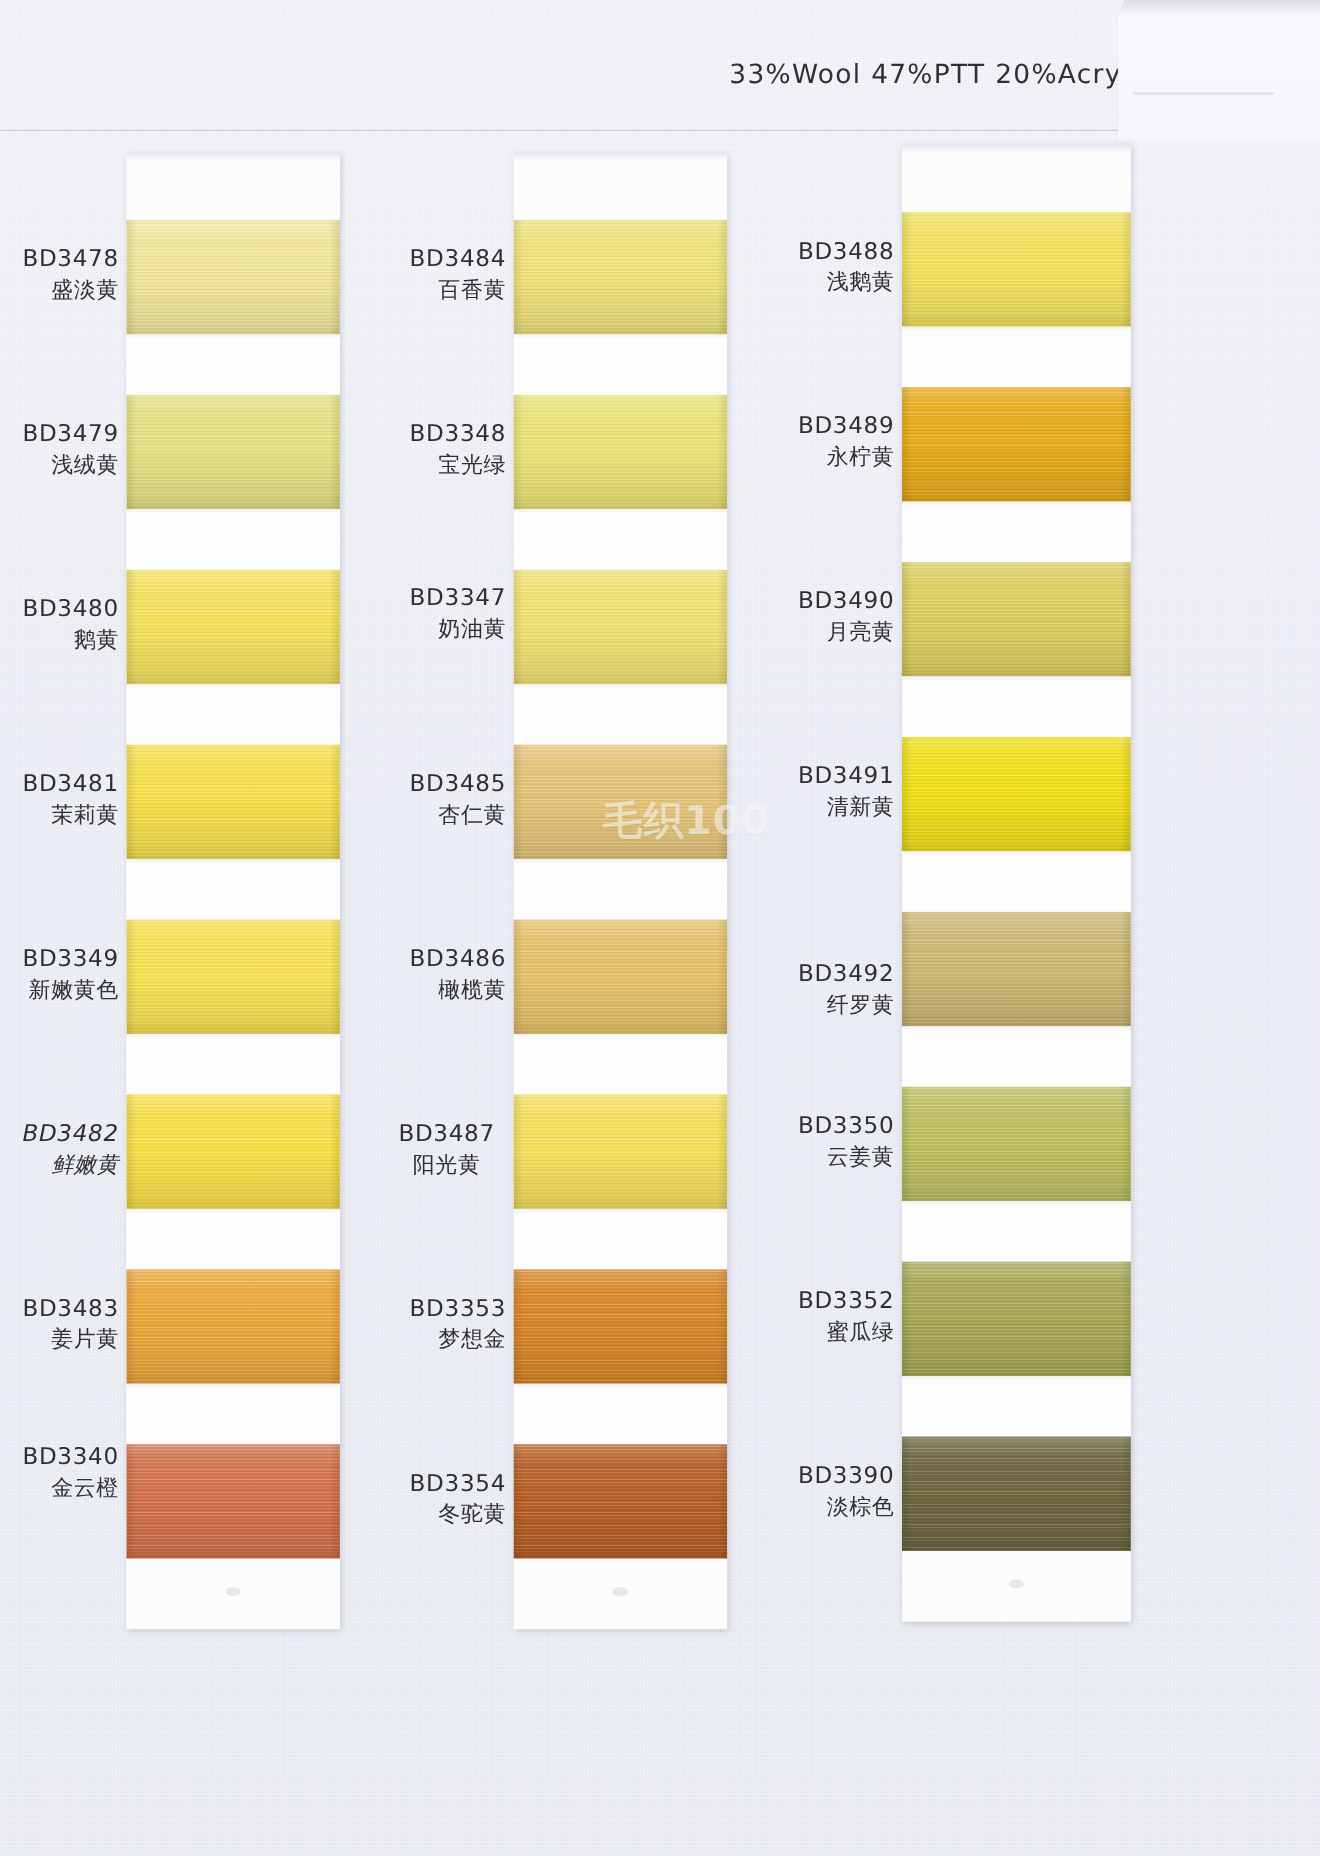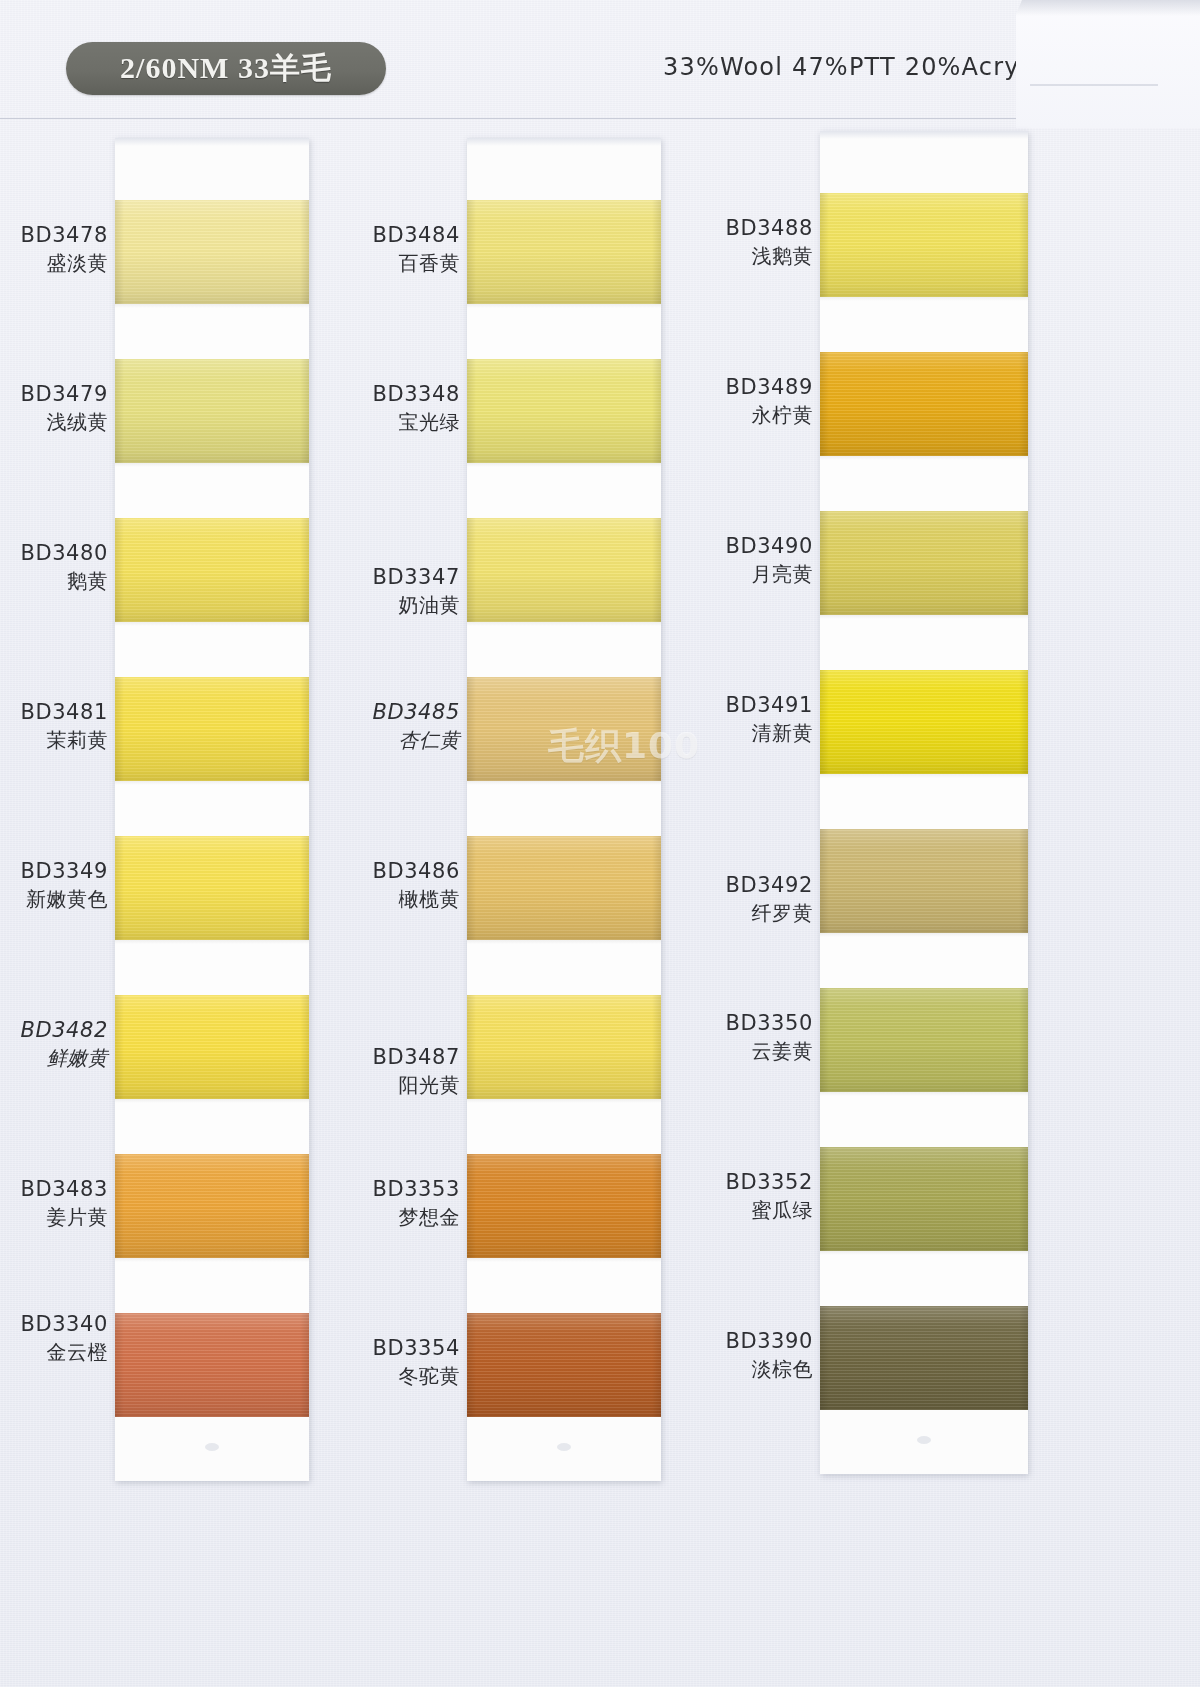--- a/index.html
+++ b/index.html
@@ -143,23 +143,20 @@
     font-family:"DejaVu Sans","Liberation Sans",sans-serif;
     text-shadow:0 1px 1px rgba(0,0,0,.06);
   }
 </style>
 </head>
 <body>
 
 <div class="paper"></div>
 
 <div class="header">
-  <div class="badge">
-    <span>2/60NM 33羊毛</span>
-  </div>
   <div class="composition">33%Wool  47%PTT  20%Acrylic</div>
 </div>
 <div class="hrule"></div>
 <div class="flap"></div>
 
 <div class="board">
     <div class="col col-0" style="top: 20px;">
       <div class="strip">
         <div class="strip-top"></div>
         <div class="band" title="BD3478 盛淡黄" style="background: rgb(243, 231, 154);">
@@ -313,33 +310,33 @@
         <div class="strip-bot"></div>
       </div>
       <div class="label" style="top: 84px;">
         <div class="code">BD3484</div>
         <div class="name">百香黄</div>
       </div>
       <div class="label" style="top: 243px;">
         <div class="code">BD3348</div>
         <div class="name">宝光绿</div>
       </div>
-      <div class="label" style="top: 426px; text-align: right;">
+      <div class="label" style="top: 392px; text-align: right;">
         <div class="code">BD3347</div>
         <div class="name">奶油黄</div>
       </div>
-      <div class="label" style="top: 561px; font-style: italic;">
+      <div class="label" style="top: 561px;">
         <div class="code">BD3485</div>
         <div class="name">杏仁黄</div>
       </div>
       <div class="label" style="top: 720px;">
         <div class="code">BD3486</div>
         <div class="name">橄榄黄</div>
       </div>
-      <div class="label" style="top: 906px;">
+      <div class="label" style="top: 879px; text-align: center;">
         <div class="code">BD3487</div>
         <div class="name">阳光黄</div>
       </div>
       <div class="label" style="top: 1038px;">
         <div class="code">BD3353</div>
         <div class="name">梦想金</div>
       </div>
       <div class="label" style="top: 1197px;">
         <div class="code">BD3354</div>
         <div class="name">冬驼黄</div>

